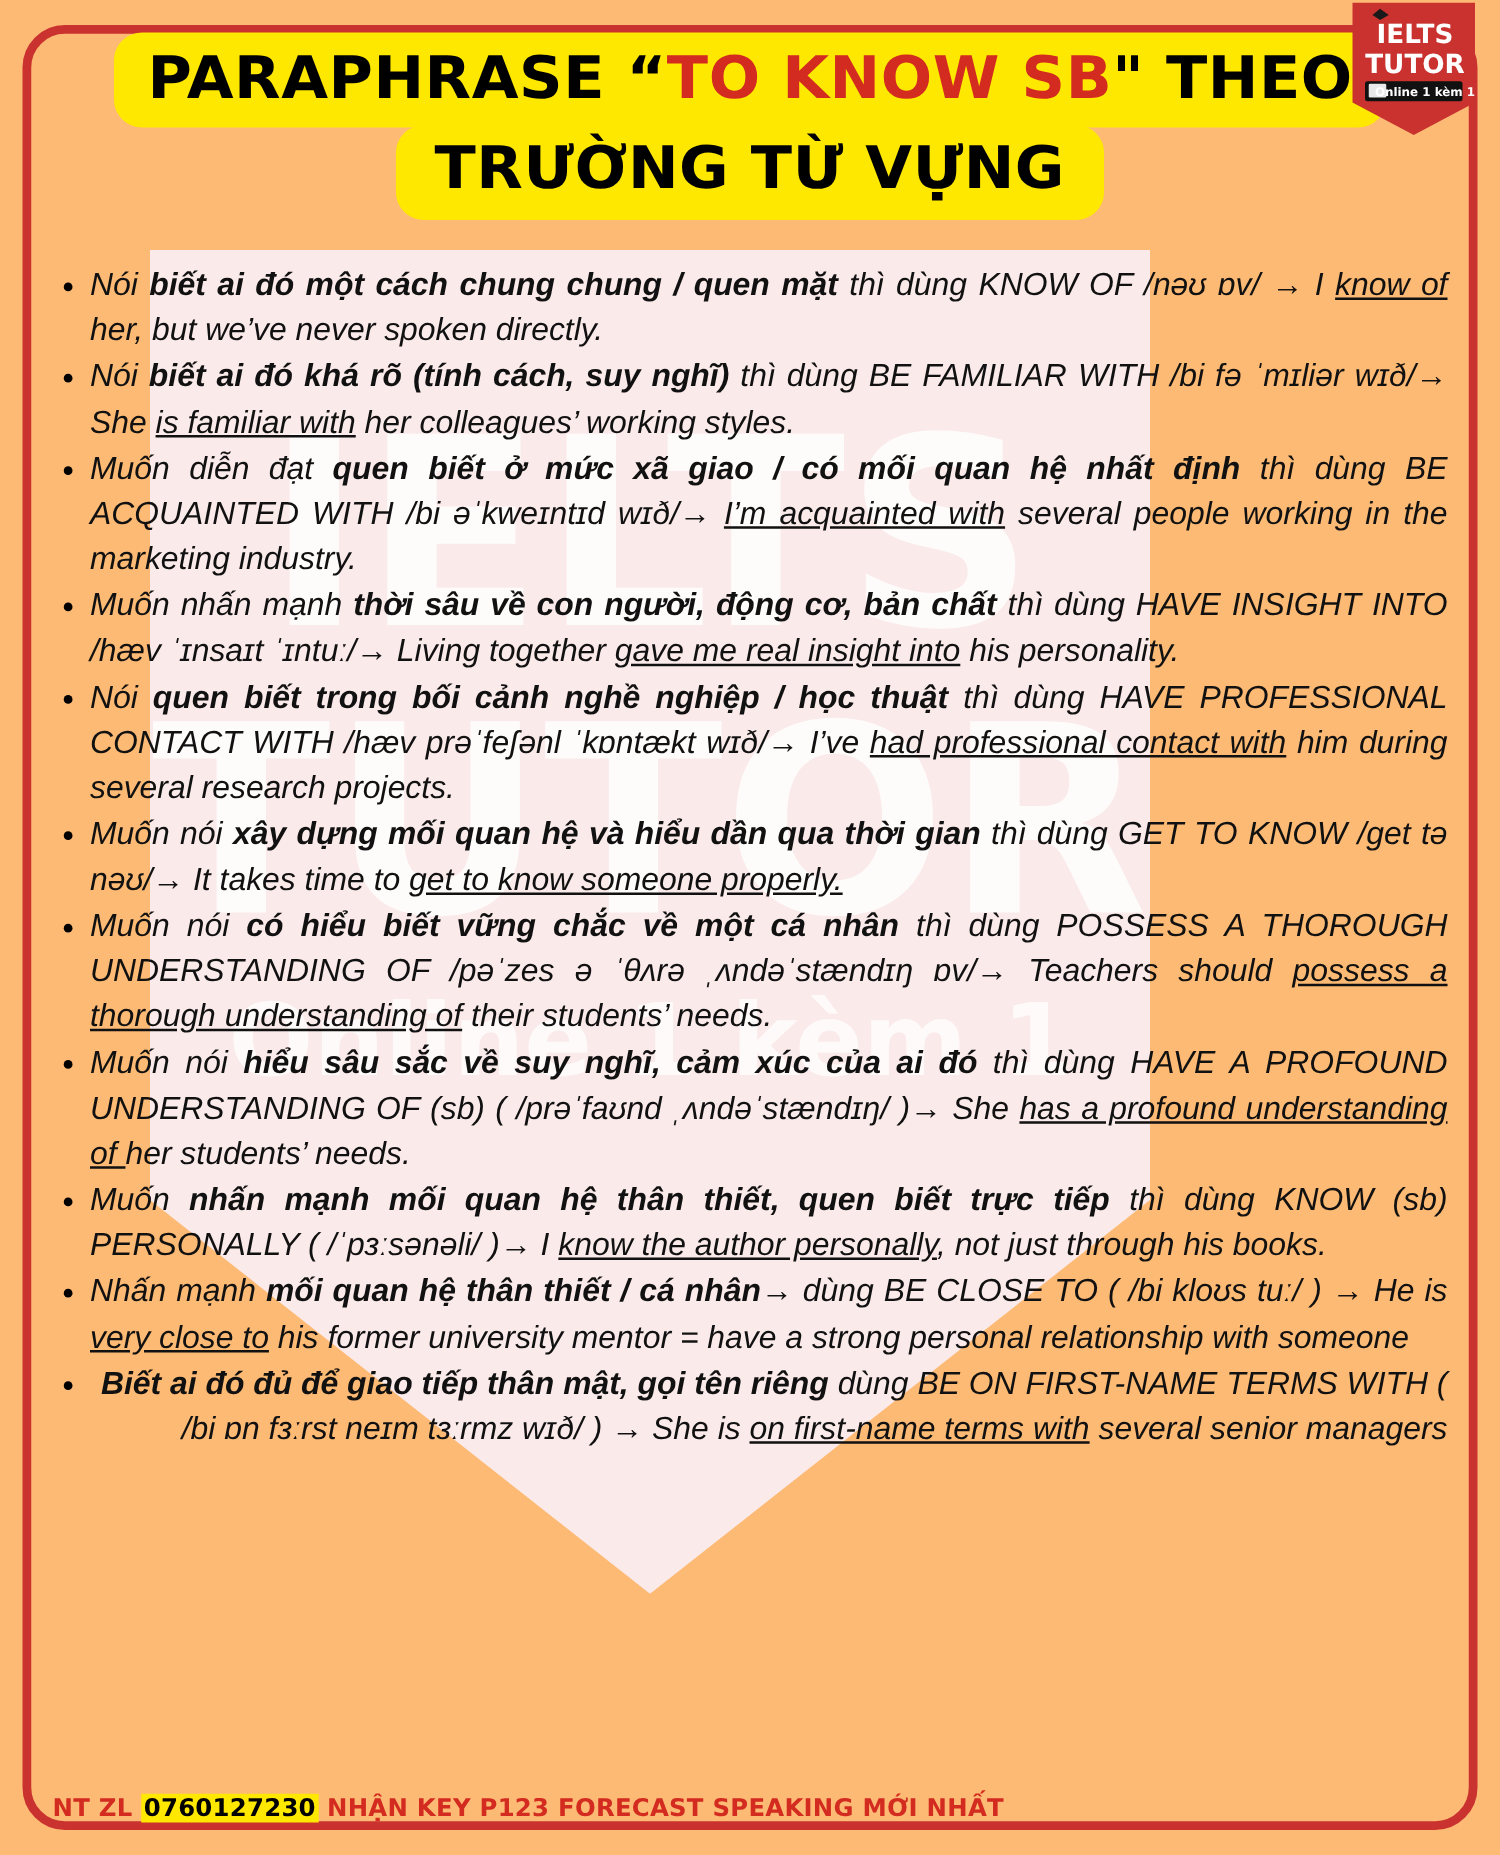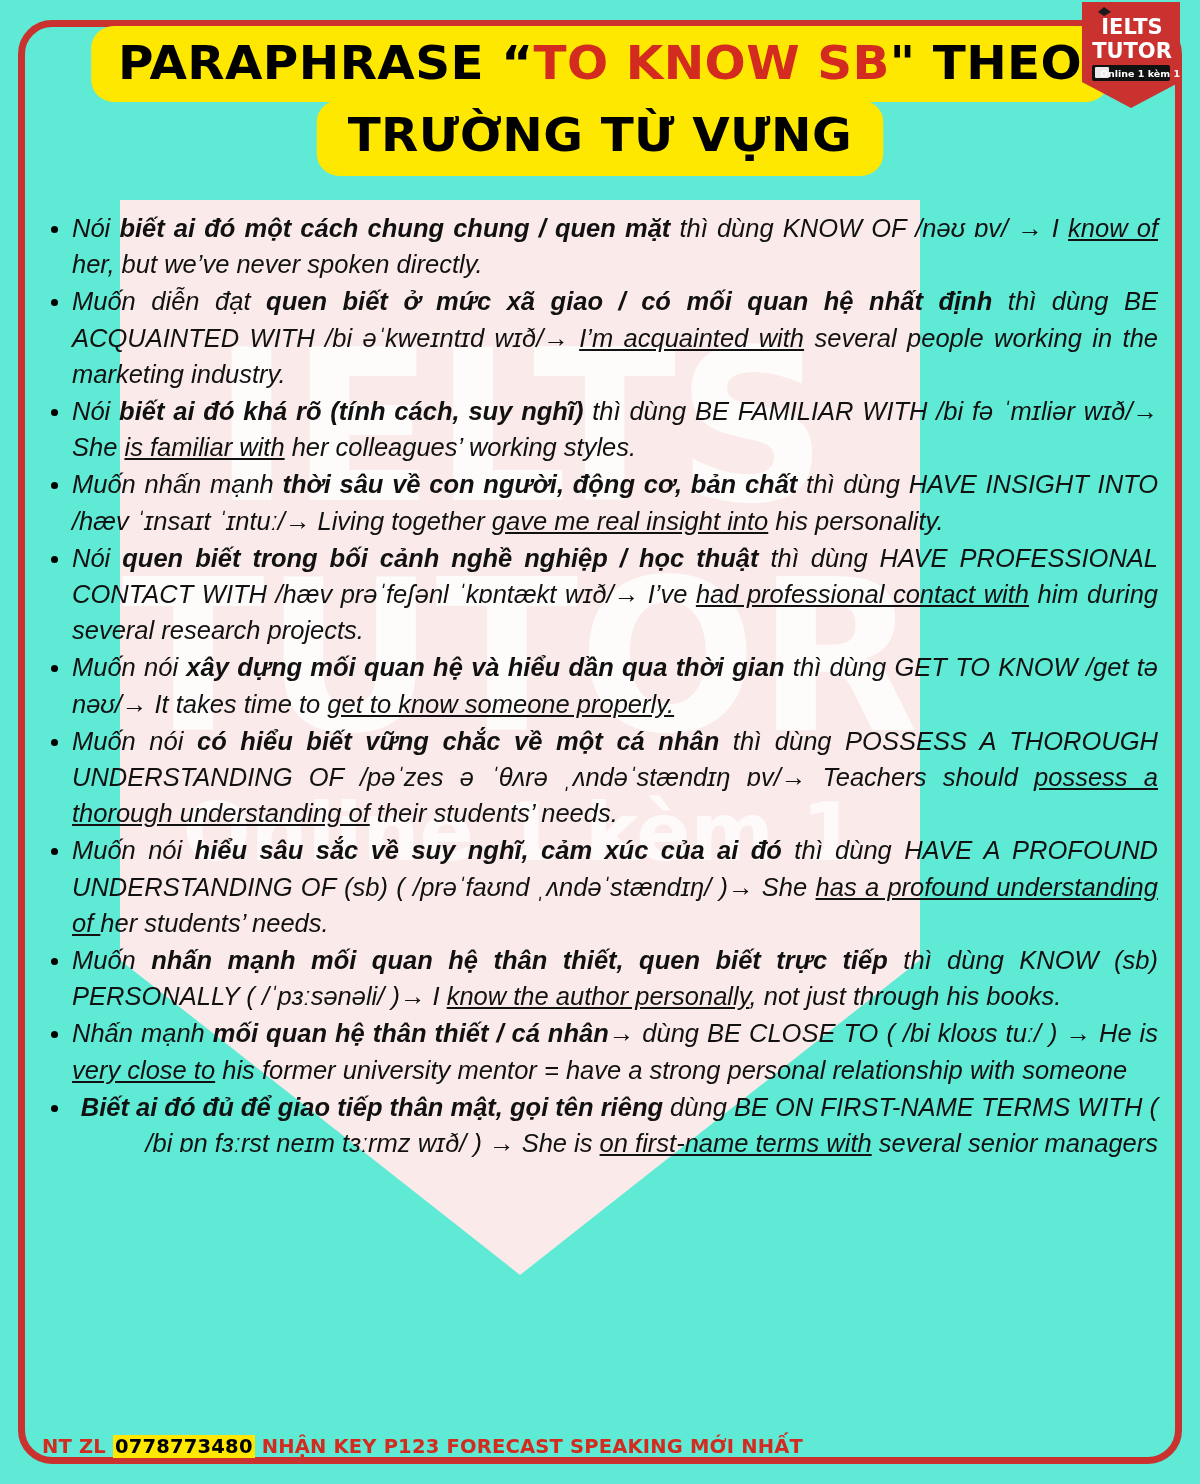--- a/index.html
+++ b/index.html
@@ -8,21 +8,21 @@
     width: 1200px;
     height: 1484px;
     background: #ffffff;
     font-family: "Liberation Sans", sans-serif;
   }
 
   #page {
     position: relative;
     width: 1200px;
     height: 1484px;
-    background: #5eead4;
+    background: #fdba74;
     overflow: hidden;
   }
 
   
   .frame {
     position: absolute;
     left: 18px;
     top: 20px;
     width: 1164px;
     height: 1444px;
@@ -181,38 +181,38 @@
   <div class="title-wrap">
     <div class="title-line title-line-1"><span>PARAPHRASE  “</span><span class="hl">TO KNOW SB</span><span>" THEO</span></div>
     <br>
     <div class="title-line title-line-2">TRƯỜNG TỪ VỰNG</div>
   </div>
 
   <div class="content">
     <ul class="bullets">
       <li class="jfy"><span>Nói </span><span class="b">biết ai đó một cách chung chung / quen mặt</span><span> thì dùng KNOW OF /nəʊ ɒv/ → I </span><span class="u">know of </span><span>her, but we’ve never spoken directly.</span></li>
 
+      <li class="jfy"><span>Nói </span><span class="b">biết ai đó khá rõ (tính cách, suy nghĩ)</span><span> thì dùng BE FAMILIAR WITH /bi fə ˈmɪliər wɪð/→ She </span><span class="u">is familiar with</span><span> her colleagues’ working styles.</span></li>
+
       <li class="jfy"><span>Muốn diễn đạt </span><span class="b">quen biết ở mức xã giao / có mối quan hệ nhất định</span><span> thì dùng BE ACQUAINTED WITH /bi əˈkweɪntɪd wɪð/→ </span><span class="u">I’m acquainted with</span><span> several people working in the marketing industry.</span></li>
-
-      <li class="jfy"><span>Nói </span><span class="b">biết ai đó khá rõ (tính cách, suy nghĩ)</span><span> thì dùng BE FAMILIAR WITH /bi fə ˈmɪliər wɪð/→ She </span><span class="u">is familiar with</span><span> her colleagues’ working styles.</span></li>
 
       <li class="jfy"><span>Muốn nhấn mạnh </span><span class="b">thời sâu về con người, động cơ, bản chất</span><span> thì dùng HAVE INSIGHT INTO /hæv ˈɪnsaɪt ˈɪntuː/→ Living together </span><span class="u">gave me real insight into</span><span> his personality.</span></li>
 
 
       <li class="jfy"><span>Nói </span><span class="b">quen biết trong bối cảnh nghề nghiệp / học thuật</span><span> thì dùng HAVE PROFESSIONAL CONTACT WITH /hæv prəˈfeʃənl ˈkɒntækt wɪð/→ I’ve </span><span class="u">had professional contact with</span><span> him during several research projects.</span></li>
 
       <li class="jfy"><span>Muốn nói </span><span class="b">xây dựng mối quan hệ và hiểu dần qua thời gian</span><span> thì dùng GET TO KNOW /get tə nəʊ/→ It takes time to </span><span class="u">get to know someone properly.</span><span></span></li>
 
       <li class="jfy"><span>Muốn nói </span><span class="b">có hiểu biết vững chắc về một cá nhân</span><span> thì dùng POSSESS A THOROUGH UNDERSTANDING OF /pəˈzes ə ˈθʌrə ˌʌndəˈstændɪŋ ɒv/→ Teachers should </span><span class="u">possess a thorough understanding of</span><span> their students’ needs.</span></li>
 
       <li class="jfy"><span>Muốn nói </span><span class="b">hiểu sâu sắc về suy nghĩ, cảm xúc của ai đó</span><span> thì dùng HAVE A PROFOUND UNDERSTANDING OF (sb) ( /prəˈfaʊnd ˌʌndəˈstændɪŋ/ )→ She </span><span class="u">has a profound understanding of </span><span>her students’ needs.</span></li>
 
       <li class="jfy"><span>Muốn </span><span class="b">nhấn mạnh mối quan hệ thân thiết, quen biết trực tiếp</span><span> thì dùng KNOW (sb) PERSONALLY ( /ˈpɜːsənəli/ )→ I </span><span class="u">know the author personally</span><span>, not just through his books.</span></li>
 
       <li class="jfy"><span>Nhấn mạnh </span><span class="b">mối quan hệ thân thiết / cá nhân</span><span>→ dùng BE CLOSE TO ( /bi kloʊs tuː/ ) → He is </span><span class="u">very close to</span><span> his former university mentor = have a strong personal relationship with someone</span></li>
 
       <li class="lft"><span></span><span class="b">Biết ai đó đủ để giao tiếp thân mật, gọi tên riêng</span><span> dùng BE ON FIRST-NAME TERMS WITH ( /bi ɒn fɜːrst neɪm tɜːrmz wɪð/ ) → She is </span><span class="u">on first-name terms with</span><span> several senior managers</span></li>
     </ul>
   </div>
 
-  <div class="footer"><span>NT ZL </span><span class="phone">0778773480</span><span> NHẬN KEY P123 FORECAST SPEAKING MỚI NHẤT</span></div>
+  <div class="footer"><span>NT ZL </span><span class="phone">0760127230</span><span> NHẬN KEY P123 FORECAST SPEAKING MỚI NHẤT</span></div>
 
 </div>
 
 </body></html>

